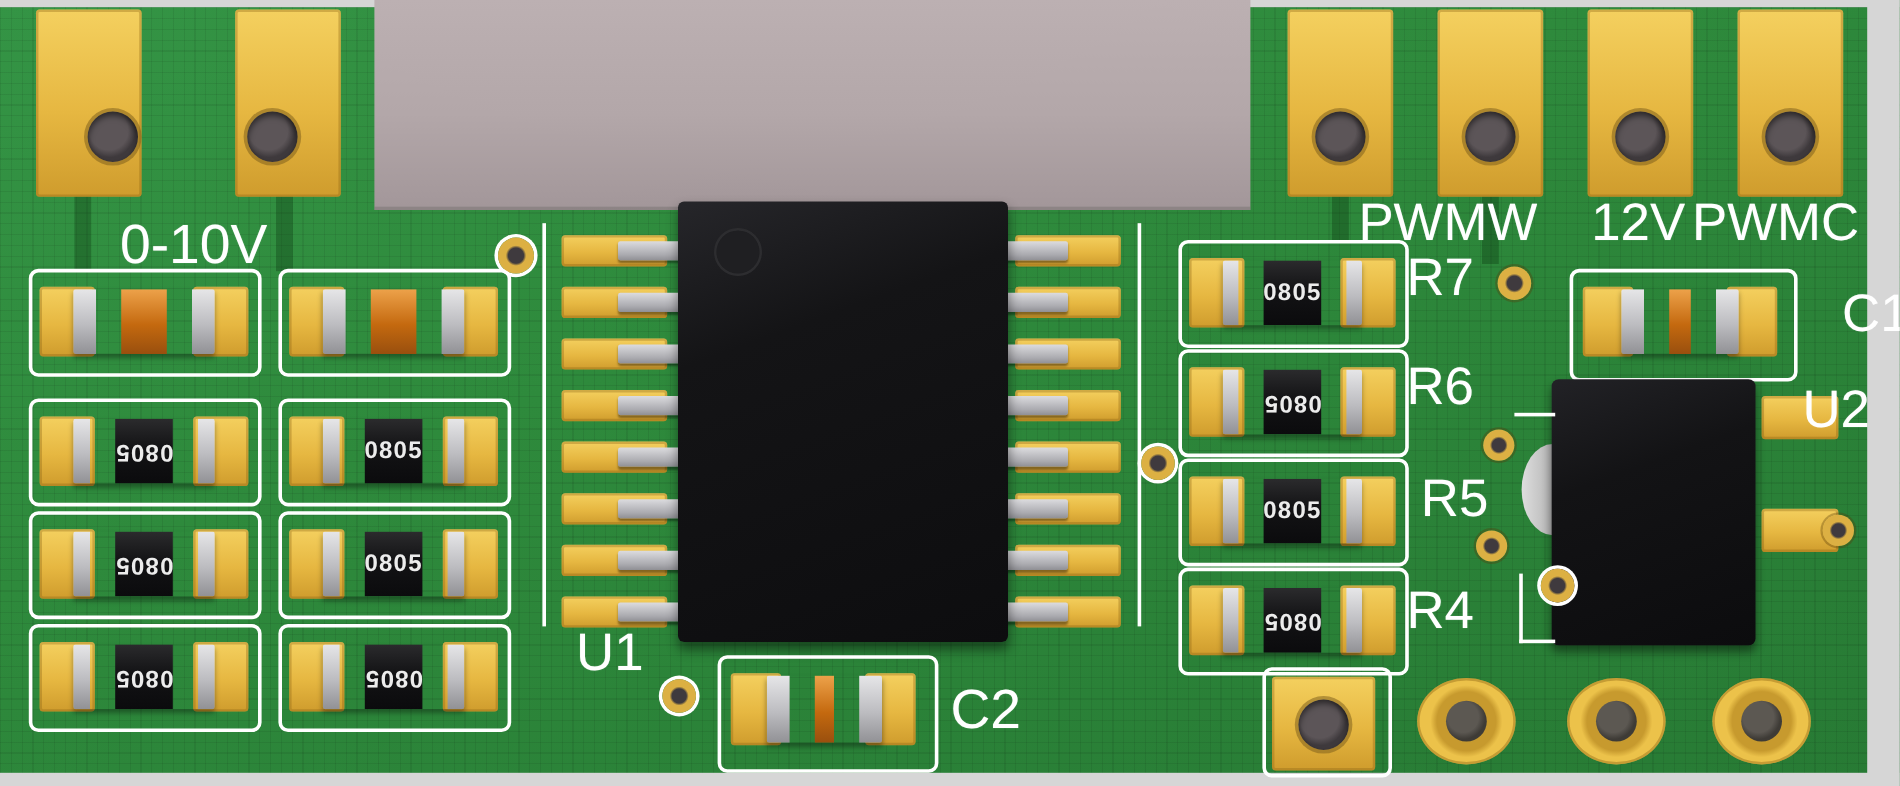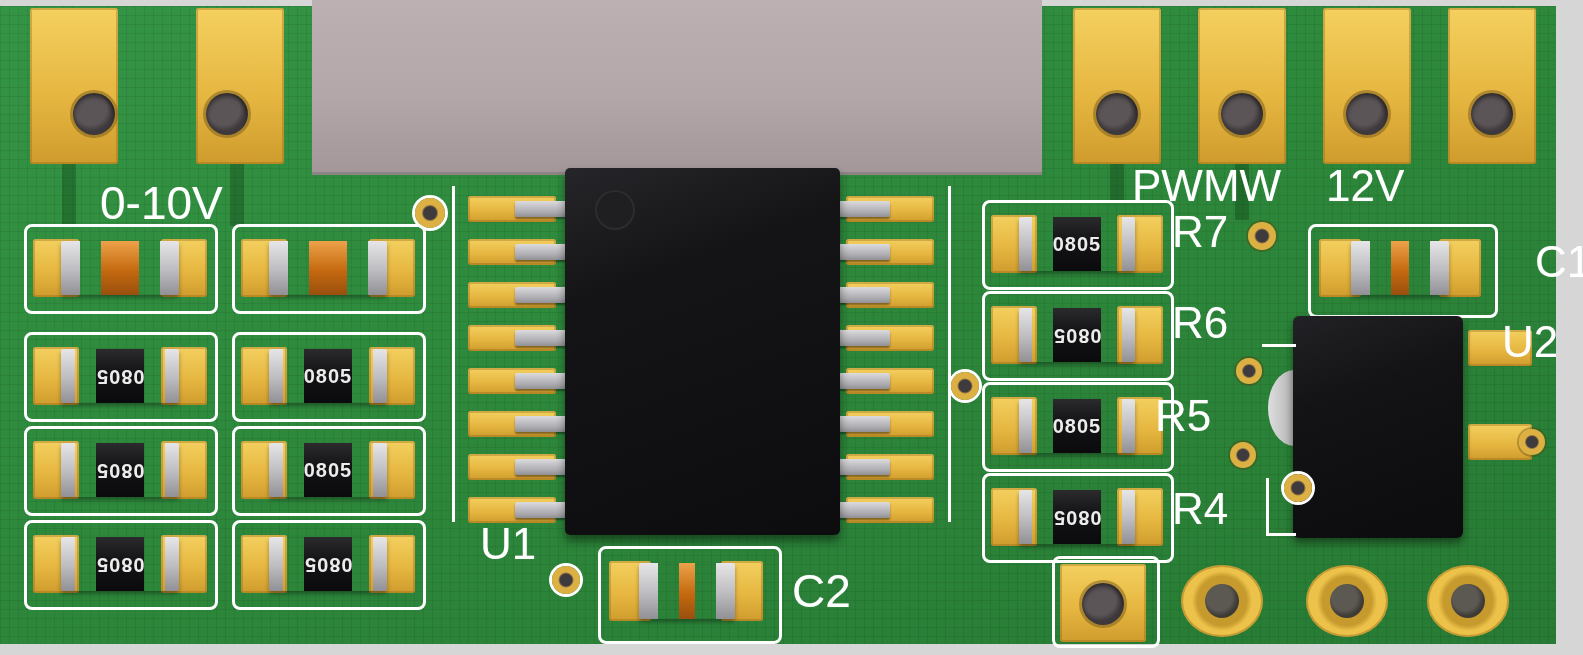--- a/index.html
+++ b/index.html
@@ -256,34 +256,35 @@
     <div class="abs comp flip" style="left:34px;top:14px;width:116px;height:54px">
       <div class="end"></div>
         <div class="mid">
           <span>0805</span>
         </div>
         <div class="end"></div>
     </div>
   </div>
   <div class="abs label" style="left:1172px;top:210px;font-size:44px">R7</div>
   <div class="abs label" style="left:1172px;top:301px;font-size:44px">R6</div>
-  <div class="abs label" style="left:1155px;top:394px;font-size:44px">R5</div>
+  <div class="abs label" style="left:1184px;top:394px;font-size:44px">R5</div>
   <div class="abs label" style="left:1172px;top:487px;font-size:44px">R4</div>
 
   <div class="abs pad" style="left:1073px;top:8px;width:88px;height:156px"></div>
   <div class="abs hole" style="left:1096px;top:93px;width:42px;height:42px"></div>
   <div class="abs pad" style="left:1198px;top:8px;width:88px;height:156px"></div>
   <div class="abs hole" style="left:1221px;top:93px;width:42px;height:42px"></div>
   <div class="abs pad" style="left:1323px;top:8px;width:88px;height:156px"></div>
   <div class="abs hole" style="left:1346px;top:93px;width:42px;height:42px"></div>
   <div class="abs pad" style="left:1448px;top:8px;width:88px;height:156px"></div>
   <div class="abs hole" style="left:1471px;top:93px;width:42px;height:42px"></div>
 
   <div class="abs label" style="left:1132px;top:164px;font-size:44px">PWMW</div>
   <div class="abs label" style="left:1326px;top:164px;font-size:44px">12V</div>
+  <div class="abs label" style="left:1410px;top:164px;font-size:44px">PWMC</div>
 
   <div class="abs silk" style="left:1308px;top:224px;width:184px;height:88px">
     <div class="abs pad" style="left:8px;top:12px;width:42px;height:58px"></div>
     <div class="abs pad" style="left:128px;top:12px;width:42px;height:58px"></div>
     <div class="abs comp cap" style="left:40px;top:14px;width:98px;height:54px">
       <div class="end"></div>
         <div class="mid"></div>
         <div class="end"></div>
     </div>
   </div>

